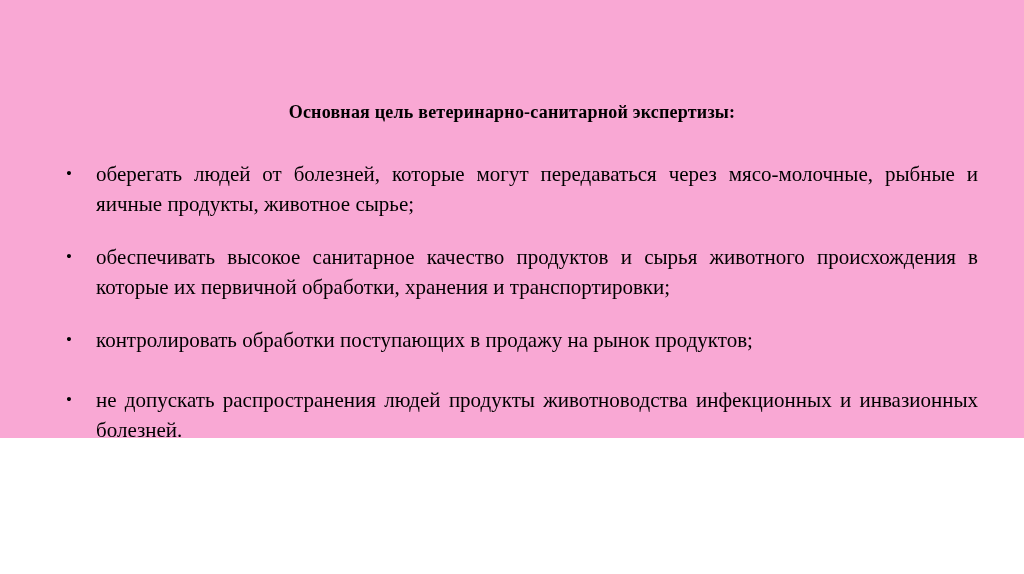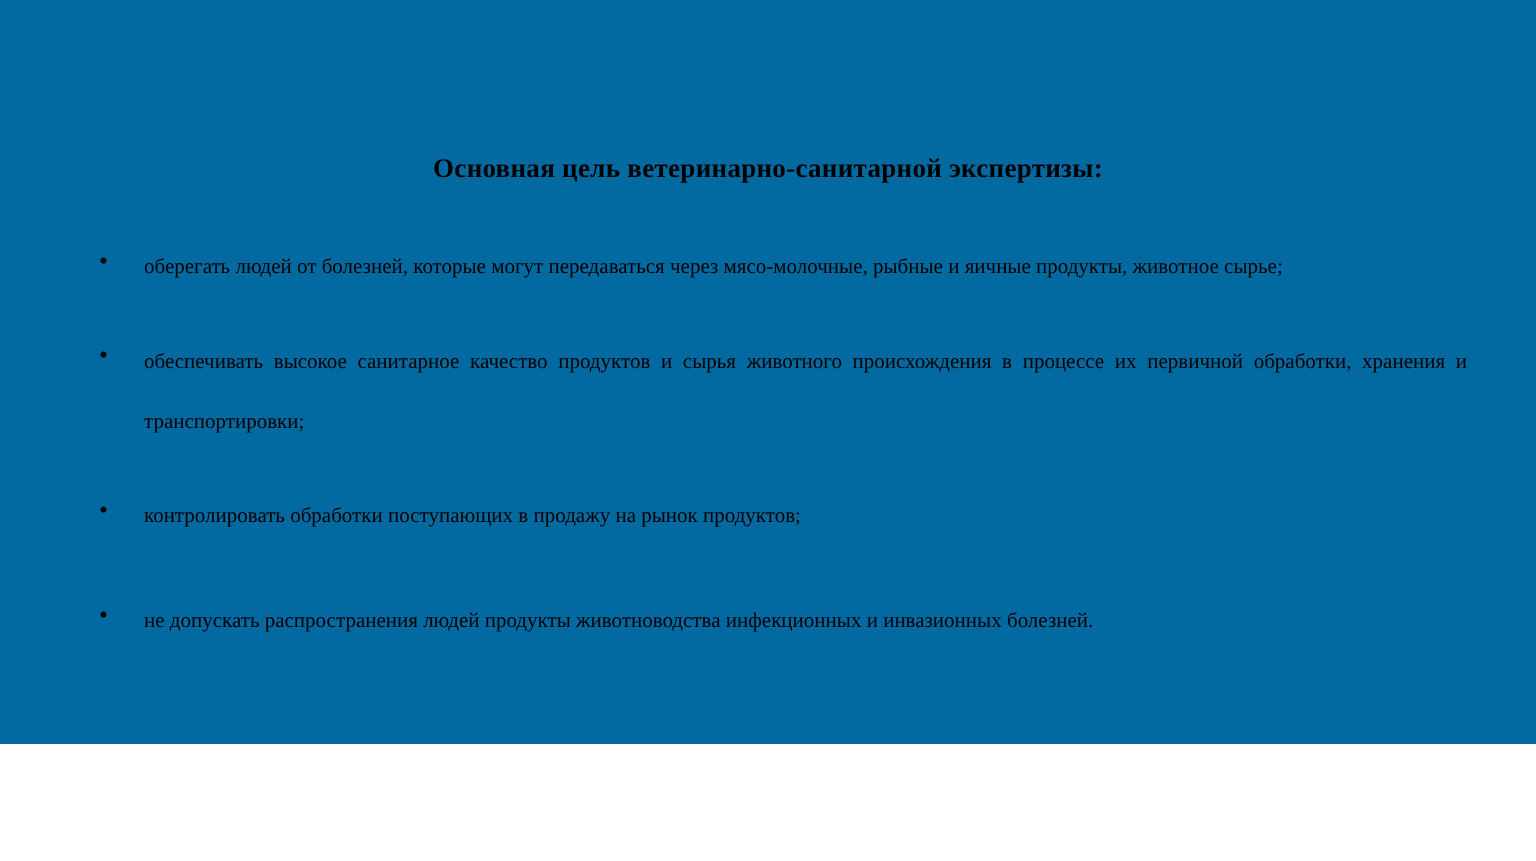--- a/index.html
+++ b/index.html
@@ -10,22 +10,22 @@
   body {
     width: 1024px;
     height: 574px;
     overflow: hidden;
     font-family: "Liberation Serif", serif;
     color: #000000;
   }
   .slide {
     position: relative;
     width: 1024px;
-    height: 496px;
-    background: #0369a1;
+    height: 438px;
+    background: #f9a8d4;
     box-sizing: border-box;
   }
   .slide-title {
     margin: 0;
     padding-top: 101px;
     text-align: center;
     font-size: 18px;
     font-weight: bold;
     line-height: 22px;
     letter-spacing: 0.2px;
@@ -45,43 +45,43 @@
   }
   .bullet-marker {
     flex: 0 0 30px;
     width: 30px;
     font-size: 17px;
     line-height: 30px;
     text-align: left;
   }
   .bullet-text {
     flex: 1 1 auto;
-    font-size: 14px;
-    line-height: 40px;
+    font-size: 21px;
+    line-height: 30px;
     text-align: justify;
     text-justify: inter-word;
   }
 </style>
 </head>
 <body>
 
 <div class="slide">
 
   <h1 class="slide-title">Основная цель ветеринарно-санитарной экспертизы:</h1>
 
   <ul class="bullet-list">
 
     <li class="bullet-item">
       <span class="bullet-marker">•</span>
       <span class="bullet-text">оберегать людей от болезней, которые могут передаваться через мясо-молочные, рыбные и яичные продукты, животное сырье;</span>
     </li>
 
     <li class="bullet-item">
       <span class="bullet-marker">•</span>
-      <span class="bullet-text">обеспечивать высокое санитарное качество продуктов и сырья животного происхождения в процессе их первичной обработки, хранения и транспортировки;</span>
+      <span class="bullet-text">обеспечивать высокое санитарное качество продуктов и сырья животного происхождения в которые их первичной обработки, хранения и транспортировки;</span>
     </li>
 
     <li class="bullet-item">
       <span class="bullet-marker">•</span>
       <span class="bullet-text">контролировать обработки поступающих в продажу на рынок продуктов;</span>
     </li>
 
     <li class="bullet-item">
       <span class="bullet-marker">•</span>
       <span class="bullet-text">не допускать распространения людей продукты животноводства инфекционных и инвазионных болезней.</span>

